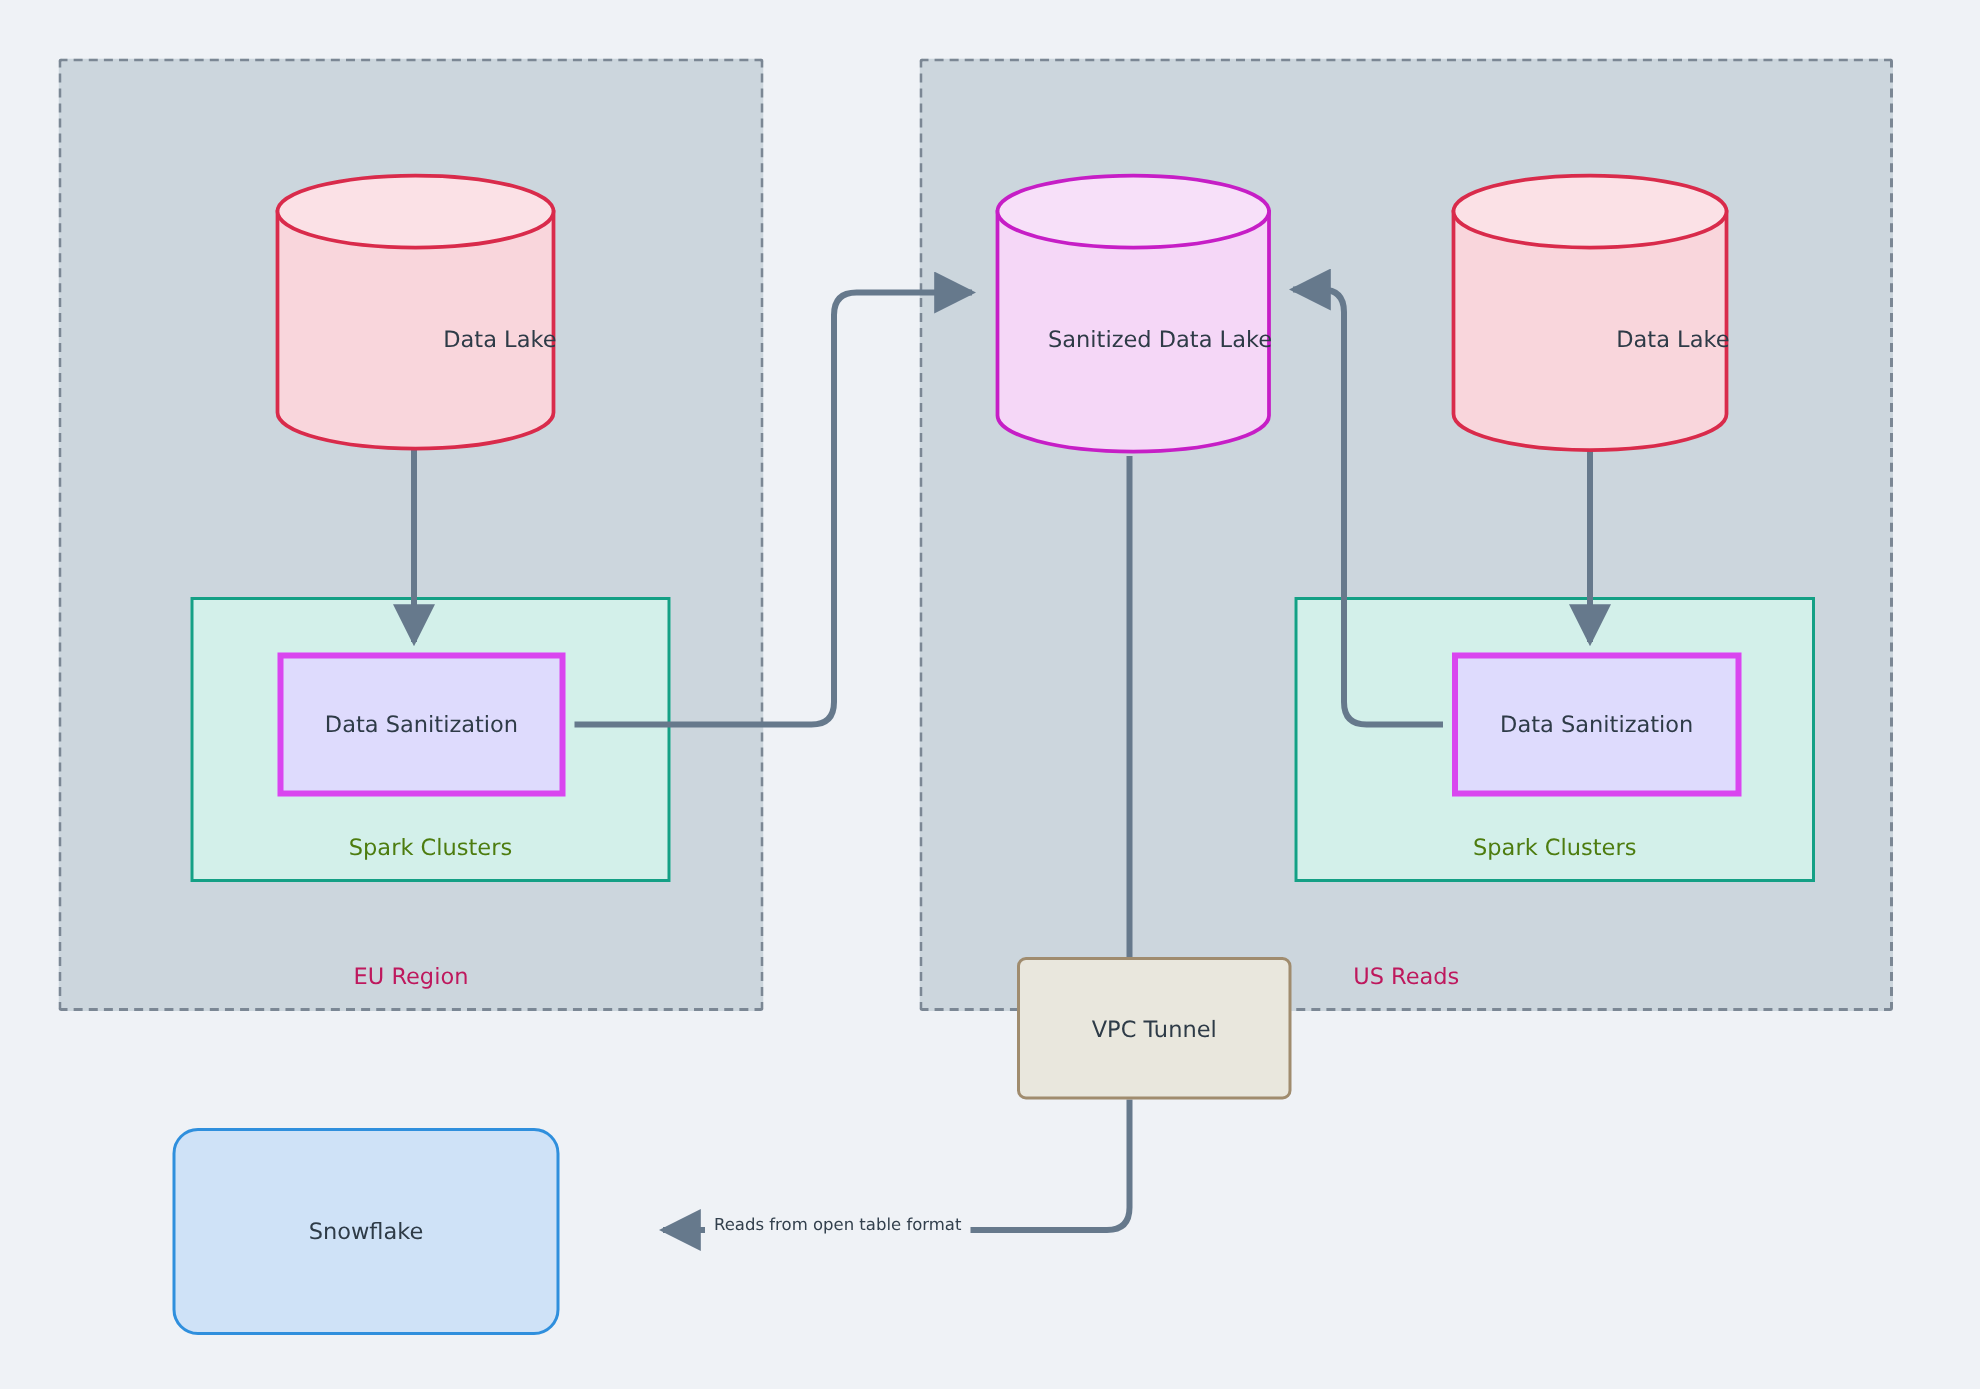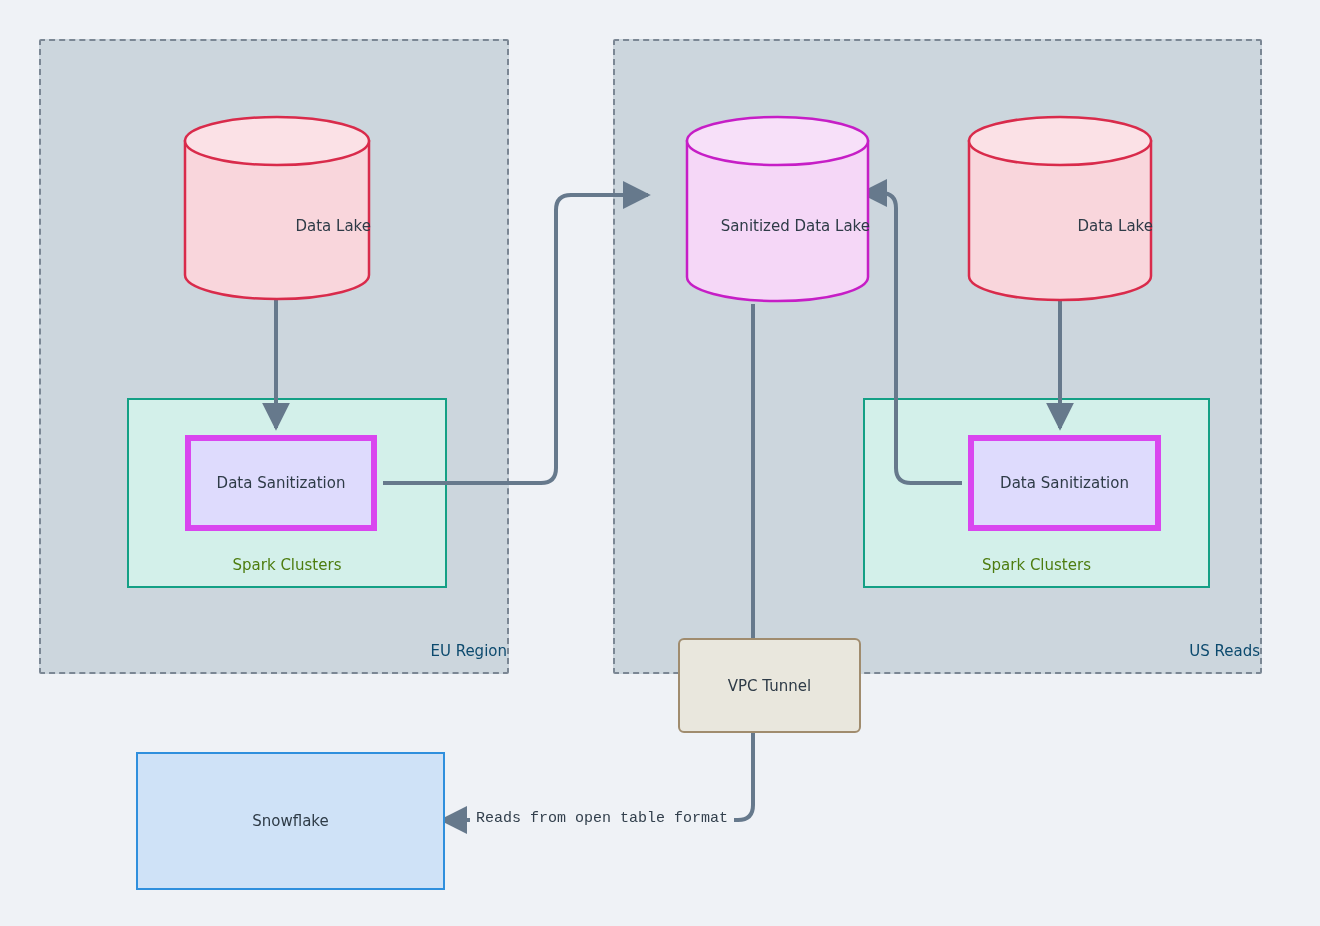--- a/index.html
+++ b/index.html
@@ -25,23 +25,23 @@
     border: 2px dashed #7b8794;
     background: #ccd6dd;
     box-sizing: border-box;
     border-radius: 2px;
   }
   .region-label {
     position: absolute;
     left: 0;
     right: 0;
     bottom: 12px;
-    text-align: right;
+    text-align: center;
     font-size: 15px;
-    color: #0c4a6e;
+    color: #be185d;
   }
   .cluster {
     position: absolute;
     border: 2px solid #14a085;
     background: #d3f0ea;
     box-sizing: border-box;
   }
   .cluster-label {
     position: absolute;
     left: 0;
@@ -55,21 +55,21 @@
     position: absolute;
     box-sizing: border-box;
     display: flex;
     align-items: center;
     justify-content: center;
     font-size: 15px;
     color: #2e3b47;
     text-align: center;
   }
   .node-sanitize {
-    border: 6px solid #d946ef;
+    border: 4px solid #d946ef;
     background: #dedbfd;
   }
   .node-vpc {
     border: 2px solid #a08c6e;
     background: #e9e7dd;
     border-radius: 6px;
   }
   .node-snowflake {
     border: 2px solid #2f8fdd;
     background: #cfe2f7;
@@ -84,26 +84,25 @@
     position: absolute;
     left: 0;
     right: 0;
     text-align: right;
     font-size: 15px;
     color: #2e3b47;
     pointer-events: none;
   }
   .edge-label {
     position: absolute;
-    font-size: 15px;
+    font-size: 11px;
     color: #33404d;
     background: #eff2f6;
     padding: 0 6px;
     white-space: nowrap;
-    font-family: Liberation Mono, monospace;
   }
 </style>
 </head>
 <body>
 
 <div class="region" style="left:39px; top:39px; width:470px; height:635px;">
   <div class="region-label">EU Region</div>
 </div>
 
 <div class="region" style="left:613px; top:39px; width:649px; height:635px;">
@@ -139,21 +138,21 @@
 </svg>
 
 <div class="cyl" style="left:183px; top:115px; width:188px; height:186px;">
   <svg width="188" height="186" viewBox="0 0 188 186" xmlns="http://www.w3.org/2000/svg">
     <path d="M 2 26 L 2 160 A 92 24 0 0 0 186 160 L 186 26 Z" fill="#f9d6dc" stroke="#d92b4b" stroke-width="2.5"></path>
     <ellipse cx="94" cy="26" rx="92" ry="24" fill="#fbe1e6" stroke="#d92b4b" stroke-width="2.5"></ellipse>
   </svg>
   <div class="cyl-label" style="top:102px;">Data Lake</div>
 </div>
 
-<div class="cyl" style="left:663px; top:115px; width:185px; height:189px;margin-left:22px;">
+<div class="cyl" style="left:663px; top:115px; width:185px; height:189px;">
   <svg width="185" height="189" viewBox="0 0 185 189" xmlns="http://www.w3.org/2000/svg">
     <path d="M 2 26 L 2 162 A 90.5 24 0 0 0 183 162 L 183 26 Z" fill="#f5d7f7" stroke="#c61ec6" stroke-width="2.5"></path>
     <ellipse cx="92.5" cy="26" rx="90.5" ry="24" fill="#f7e0f9" stroke="#c61ec6" stroke-width="2.5"></ellipse>
   </svg>
   <div class="cyl-label" style="top:102px;">Sanitized Data Lake</div>
 </div>
 
 <div class="cyl" style="left:967px; top:115px; width:186px; height:187px;">
   <svg width="186" height="187" viewBox="0 0 186 187" xmlns="http://www.w3.org/2000/svg">
     <path d="M 2 26 L 2 161 A 91 24 0 0 0 184 161 L 184 26 Z" fill="#f9d6dc" stroke="#d92b4b" stroke-width="2.5"></path>
@@ -167,17 +166,17 @@
 </div>
 
 <div class="node-box node-sanitize" style="left:968px; top:435px; width:193px; height:96px;">
   <span>Data Sanitization</span>
 </div>
 
 <div class="node-box node-vpc" style="left:678px; top:638px; width:183px; height:95px;">
   <span>VPC Tunnel</span>
 </div>
 
-<div class="node-box node-snowflake" style="left:136px; top:752px; width:309px; height:138px;">
+<div class="node-box node-snowflake" style="left:115px; top:752px; width:258px; height:138px;border-radius:17px;">
   <span>Snowflake</span>
 </div>
 
 <div class="edge-label" style="left:470px; top:810px;">Reads from open table format</div>
 
 </body></html>

